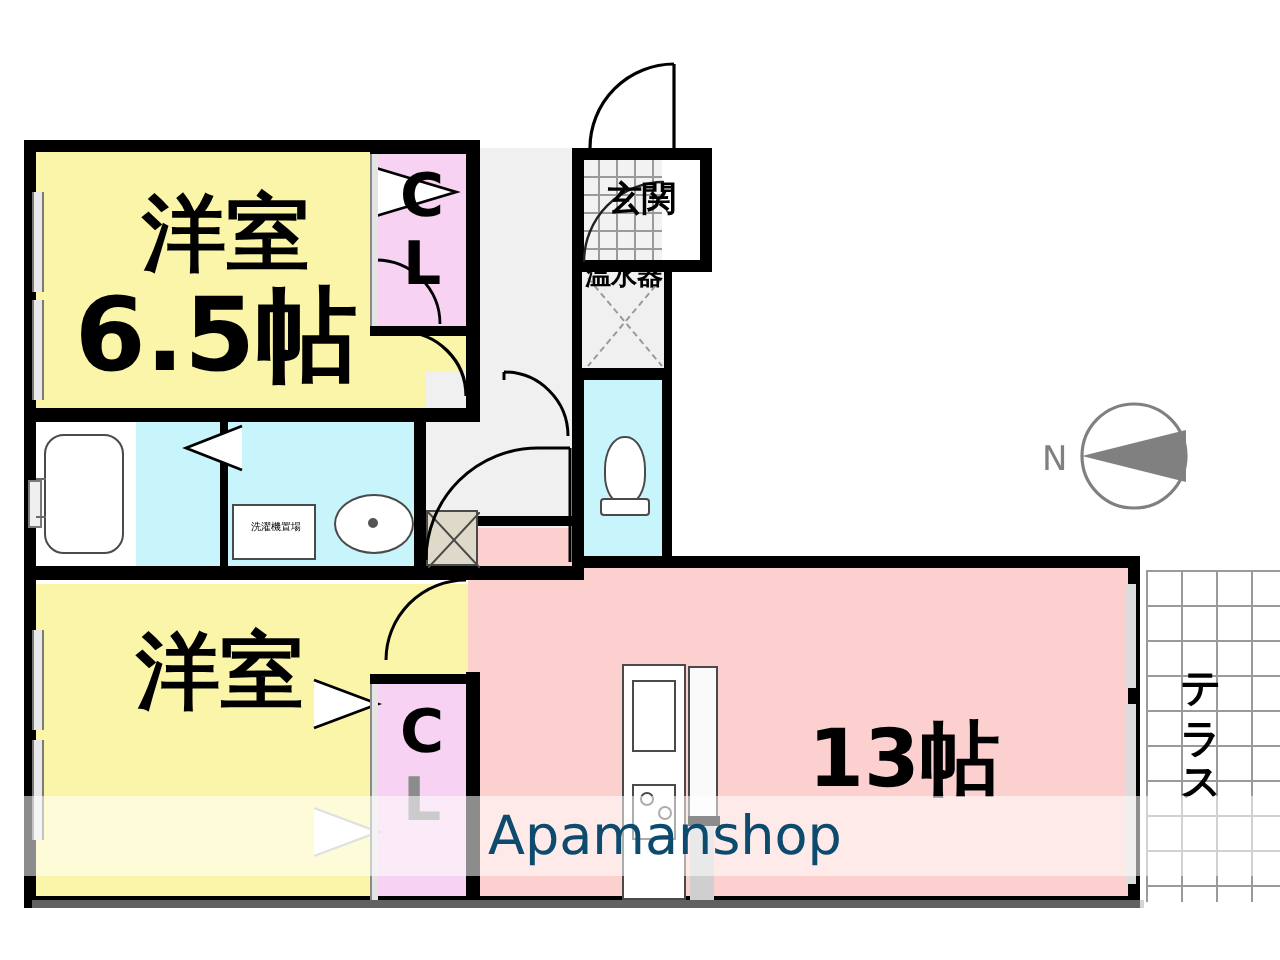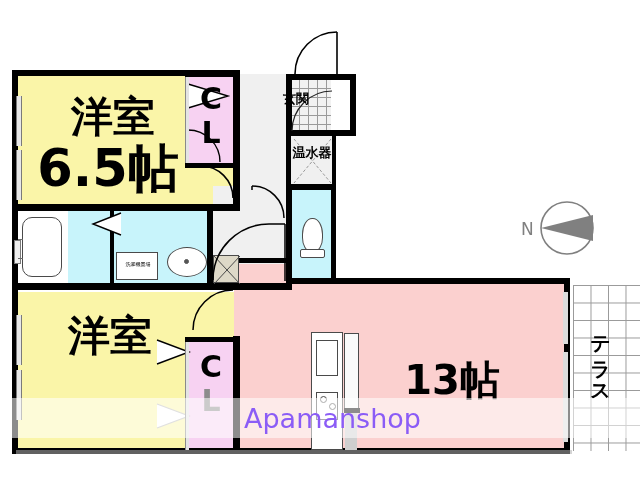--- a/index.html
+++ b/index.html
@@ -14,21 +14,21 @@
 
   .lbl{position:absolute;color:#000;font-weight:700;text-align:center;
        line-height:1;white-space:nowrap;}
   .lbl-sm{position:absolute;color:#000;text-align:center;line-height:1;white-space:nowrap;}
 
   .vtext{position:absolute;writing-mode:vertical-rl;text-orientation:upright;
          font-weight:700;color:#000;line-height:1.05;letter-spacing:1px;}
 
   .fixture{position:absolute;box-sizing:border-box;border:1px solid #4a4a4a;background:#fff;}
 
-  .watermark{position:absolute;color:#8b5cf6;font-size:27px;font-weight:500;
+  .watermark{position:absolute;color:#0c4a6e;font-size:27px;font-weight:500;
              letter-spacing:0px;z-index:40;}
   .wmband{position:absolute;background:rgba(255,255,255,0.55);z-index:35;}
 
   .compass{position:absolute;z-index:30;}
   .grid-terrace{position:absolute;
      background-image:linear-gradient(to right,#9a9a9a 1px,transparent 1px),
                       linear-gradient(to bottom,#9a9a9a 1px,transparent 1px);
      background-size:17.5px 17.5px;background-color:#fff;}
   .grid-genkan{position:absolute;
      background-image:linear-gradient(to right,#9a9a9a 1px,transparent 1px),
@@ -190,23 +190,23 @@
   <div class="lbl" style="left:40px;top:315px;width:140px;font-size:42px;">洋室</div>
 
   <div class="lbl" style="left:372px;top:360px;width:160px;font-size:40px;">13帖</div>
 
   <div class="lbl" style="left:195px;top:84px;width:32px;font-size:30px;">C</div>
   <div class="lbl" style="left:195px;top:118px;width:32px;font-size:30px;">L</div>
 
   <div class="lbl" style="left:195px;top:352px;width:32px;font-size:30px;">C</div>
   <div class="lbl" style="left:195px;top:386px;width:32px;font-size:30px;color:#8c8c8c;">L</div>
 
-  <div class="lbl" style="left:274px;top:92px;width:44px;font-size:13px;">玄関</div>
-
-  <div class="lbl" style="left:288px;top:146px;width:48px;font-size:13px;">温水器</div>
+  <div class="lbl" style="left:299px;top:92px;width:44px;font-size:17px;">玄関</div>
+
+  <div class="lbl" style="left:288px;top:132px;width:48px;font-size:13px;">温水器</div>
 
   <div class="vtext" style="left:590px;top:323px;font-size:20px;">テラス</div>
 
   <div class="compass" style="left:512px;top:200px;width:86px;height:56px;">
     <svg width="86" height="56" viewBox="0 0 86 56">
       <circle cx="55" cy="28" r="26" fill="none" stroke="#808080" stroke-width="1.6"></circle>
       <polygon points="29,28 81,15 81,41" fill="#808080"></polygon>
       <text x="9" y="35" font-family="DejaVu Sans, sans-serif" font-size="17" fill="#808080">N</text>
     </svg>
   </div>

